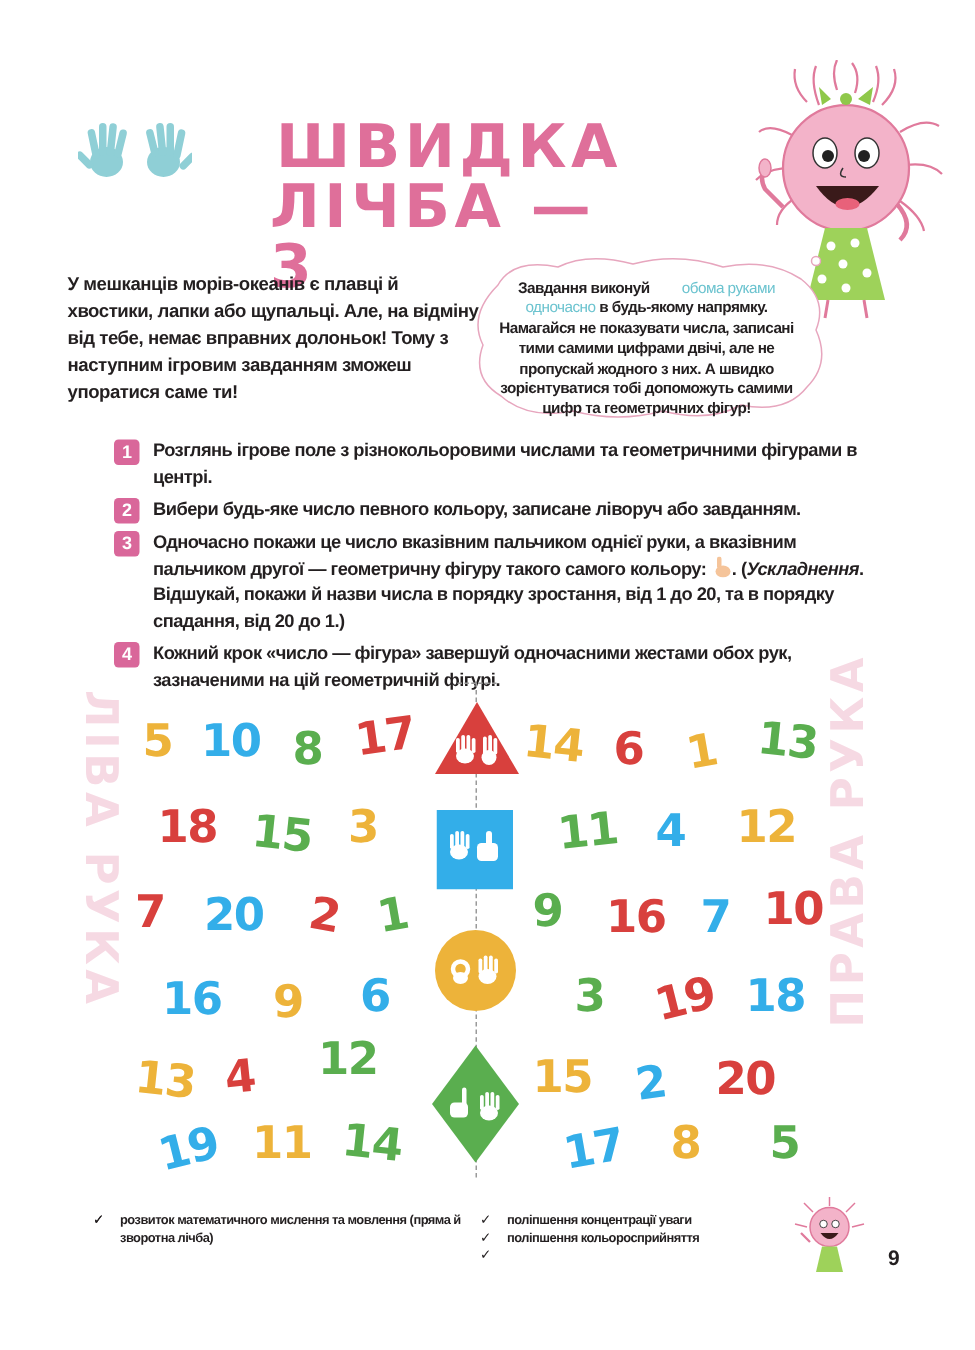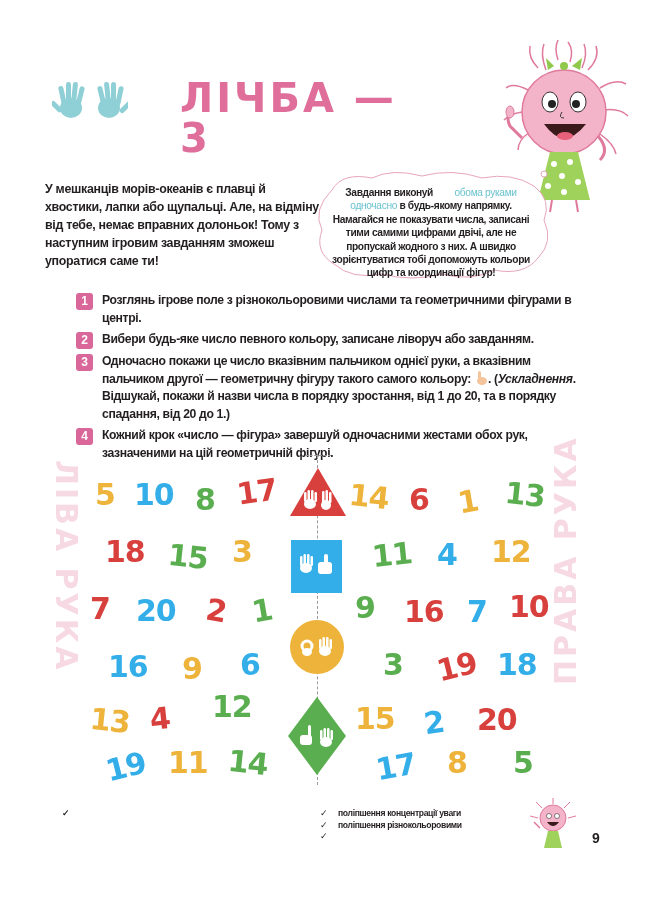--- a/index.html
+++ b/index.html
@@ -85,20 +85,21 @@
       <rect x="7" y="6" width="5" height="19" rx="2.5" transform="rotate(-14 9 15)"></rect>
       <rect x="13" y="2" width="5" height="22" rx="2.5" transform="rotate(-6 15 13)"></rect>
       <rect x="19" y="2" width="5" height="22" rx="2.5"></rect>
       <rect x="25" y="6" width="5" height="20" rx="2.5" transform="rotate(12 27 16)"></rect>
       <rect x="31" y="20" width="5" height="14" rx="2.5" transform="rotate(45 33 27)"></rect>
     </g>
   </g>
 </svg>
 
 <div class="abs title">
+  <span class="l1">ШВИДКА</span>
   <span class="l2">ЛІЧБА — 3</span>
 </div>
 
 <svg class="abs mascot" viewBox="0 0 150 175">
   <g stroke="#e07a9c" stroke-width="1.5" fill="none">
     <path d="M70 20 Q66 8 70 0"></path>
       <path d="M82 22 Q86 10 80 2"></path>
       <path d="M50 28 Q40 18 42 6"></path>
     <path d="M100 30 Q112 18 108 6"></path>
       <path d="M40 50 Q25 42 18 48"></path>
@@ -134,21 +135,21 @@
     </g>
   <path d="M64 160 L62 172 M88 160 L90 172" stroke="#e07a9c" stroke-width="2"></path>
 </svg>
 
 <p class="abs intro">У мешканців морів-океанів є плавці й хвостики, лапки або щупальці. Але, на відміну від тебе, немає вправних долоньок! Тому з наступним ігровим завданням зможеш упоратися саме ти!</p>
 
 <svg class="abs cloud" viewBox="0 0 240 110">
   <path d="M20 20 Q30 2 60 8 Q80 -2 110 6 Q140 -2 170 8 Q200 2 222 16 Q240 30 232 50 Q242 72 226 88 Q212 106 182 100 Q160 112 130 104 Q100 112 70 104 Q40 110 22 94 Q2 82 10 60 Q0 40 20 20 Z" fill="#fff" stroke="#e7a6be" stroke-width="1"></path>
   <circle cx="232" cy="4" r="3" fill="#fff" stroke="#e7a6be" stroke-width="1"></circle>
 </svg>
-<p class="abs cloud-text"><span>Завдання виконуй </span><span class="hl">обома руками одночасно</span><span> в будь-якому напрямку. Намагайся не показувати числа, записані тими самими цифрами двічі, але не пропускай жодного з них. А швидко зорієнтуватися тобі допоможуть кольори цифр та координації фігур!</span></p>
+<p class="abs cloud-text"><span>Завдання виконуй </span><span class="hl">обома руками одночасно</span><span> в будь-якому напрямку. Намагайся не показувати числа, записані тими самими цифрами двічі, але не пропускай жодного з них. А швидко зорієнтуватися тобі допоможуть самими цифр та геометричних фігур!</span></p>
 
 <div class="abs steps">
   <div class="step">
     <span class="step-num">1</span>
     <span class="step-text">Розглянь ігрове поле з різнокольоровими числами та геометричними фігурами в центрі.</span>
   </div>
   <div class="step">
     <span class="step-num">2</span>
     <span class="step-text">Вибери будь-яке число певного кольору, записане ліворуч або завданням.</span>
   </div>
@@ -277,25 +278,25 @@
   <span class="num c-blue" style="left:424px; top:708px; transform:rotate(-8deg);">2</span>
   <span class="num c-red" style="left:477px; top:705px;">20</span>
 
   <span class="num c-blue" style="left:376px; top:752px; transform:rotate(-10deg);">17</span>
   <span class="num c-yellow" style="left:447px; top:748px;">8</span>
   <span class="num c-green" style="left:513px; top:748px;">5</span>
 </div>
 
 <ul class="abs benefits benefits-left">
   <li><span class="check">✓</span></li>
-  <li><span class="check">✓</span></li>
+  <li><span class="check">✓</span><span>розвиток математичного мислення та мовлення (пряма й зворотна лічба)</span></li>
 </ul>
 <ul class="abs benefits benefits-right">
   <li><span class="check">✓</span><span>поліпшення концентрації уваги</span></li>
-  <li><span class="check">✓</span><span>поліпшення різнокольоровими</span></li>
+  <li><span class="check">✓</span><span>поліпшення кольоросприйняття</span></li>
   <li><span class="check">✓</span></li>
 </ul>
 
 <svg class="abs mini-mascot" viewBox="0 0 50 58">
   <g stroke="#e07a9c" stroke-width="1" fill="none">
       <path d="M25 8 L25 2"></path>
       <path d="M14 12 L8 6"></path>
       <path d="M36 12 L42 6"></path>
       <path d="M10 22 L2 20"></path>
       <path d="M40 22 L48 20"></path>

